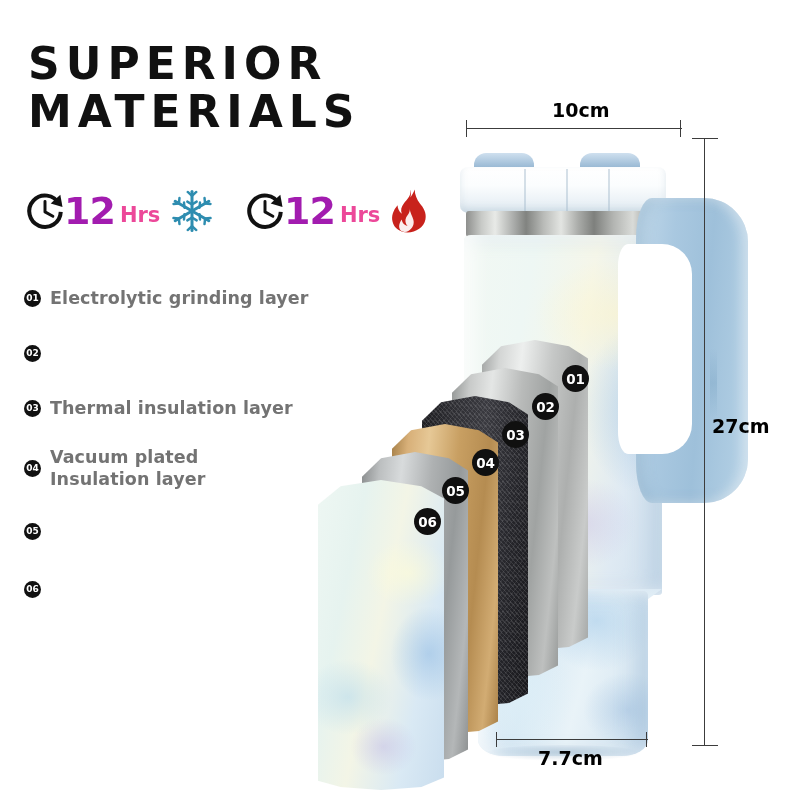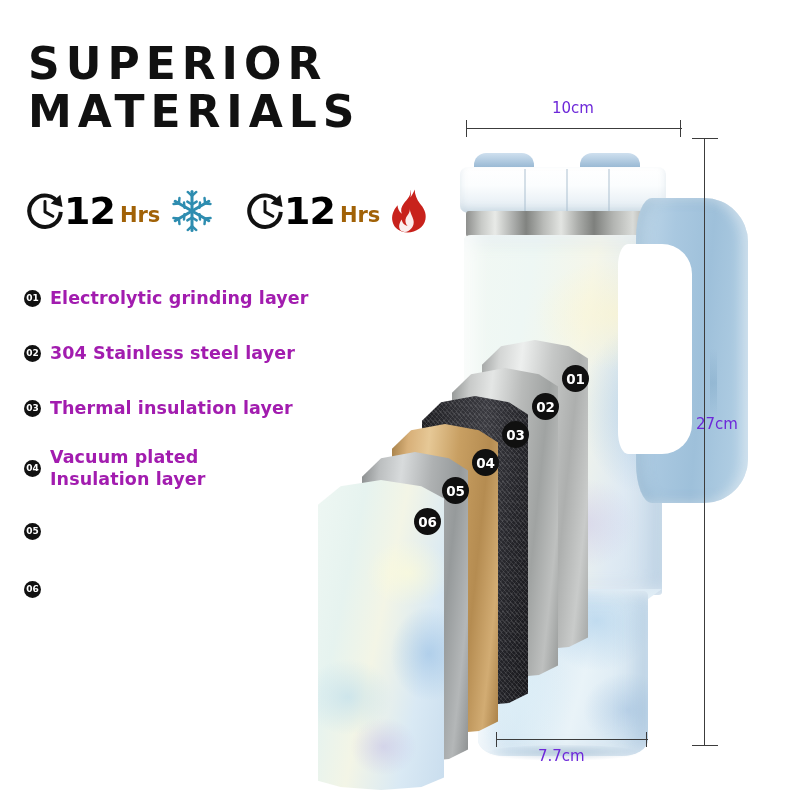--- a/index.html
+++ b/index.html
@@ -29,26 +29,26 @@
 
   
   .specs{position:absolute;left:22px;top:178px;width:430px;height:66px;}
   .spec{position:absolute;top:0;display:flex;align-items:center;height:66px;}
   .spec.cold{left:2px;}
   .spec.hot{left:222px;}
   .clock-ico{width:42px;height:42px;flex:0 0 42px;}
   .spec-num{
     font-family:"DejaVu Sans", sans-serif;
     font-weight:700;font-size:38px;line-height:38px;
-    letter-spacing:-1px;margin-left:-2px;color:#000000;
+    letter-spacing:-1px;margin-left:-2px;color:#a21caf;
   }
   .spec-unit{
     font-family:"DejaVu Sans", sans-serif;
     font-weight:700;font-size:21px;line-height:21px;
-    margin-left:5px;margin-top:9px;color:#a16207;
+    margin-left:5px;margin-top:9px;color:#ec4899;
   }
   .snow-ico{width:46px;height:46px;margin-left:9px;}
   .fire-ico{width:40px;height:46px;margin-left:9px;}
 
   
   .features{position:absolute;left:24px;top:281px;width:300px;}
   .feat{position:relative;display:flex;align-items:center;margin-bottom:21px;min-height:34px;}
   .feat.two-line{margin-bottom:24px;}
   .badge{
     flex:0 0 auto;
@@ -58,21 +58,21 @@
     font-size:9px;font-weight:700;
     display:flex;align-items:center;justify-content:center;
     letter-spacing:0px;
     margin-right:9px;
   }
   .feat-label{
     font-family:"DejaVu Sans", sans-serif;
     font-weight:700;
     font-size:17.5px;
     line-height:22px;
-    color:#a21caf;
+    color:#737373;
     letter-spacing:0.1px;
   }
 
   
   .product{position:absolute;left:300px;top:90px;width:500px;height:704px;}
 
   
   .tumbler{position:absolute;left:160px;top:55px;width:220px;height:625px;}
 
   .lid-tab{
@@ -167,21 +167,21 @@
     display:flex;align-items:center;justify-content:center;
     z-index:40;
     letter-spacing:-0.2px;
   }
 
   
   .dim-line{position:absolute;background:#3c3c3c;}
   .dim-label{
     position:absolute;
     font-family:"DejaVu Sans", sans-serif;
-    font-weight:400;font-size:15px;color:#6d28d9;
+    font-weight:700;font-size:19px;color:#000000;
     white-space:nowrap;
   }
   .tick{position:absolute;background:#3c3c3c;}
 </style>
 </head>
 <body>
 
 <div id="stage">
 
   <div class="title">
@@ -235,21 +235,20 @@
     </div>
   </div>
 
   <div class="features">
     <div class="feat">
       <span class="badge">01</span>
       <span class="feat-label">Electrolytic grinding layer</span>
     </div>
     <div class="feat">
       <span class="badge">02</span>
-      <span class="feat-label">304 Stainless steel layer</span>
     </div>
     <div class="feat">
       <span class="badge">03</span>
       <span class="feat-label">Thermal insulation layer</span>
     </div>
     <div class="feat two-line">
       <span class="badge">04</span>
       <span class="feat-label" style="white-space:pre-line">Vacuum plated
 Insulation layer</span>
     </div>
@@ -322,21 +321,21 @@
       <div class="dim-line" style="left:166px;top:38px;width:216px;height:1.4px;"></div>
       <div class="tick" style="left:166px;top:30px;width:1.4px;height:17px;"></div>
       <div class="tick" style="left:380px;top:30px;width:1.4px;height:17px;"></div>
       <div class="dim-label" style="left:252px;top:9px;">10cm</div>
     </div>
 
     <div>
       <div class="dim-line" style="left:404px;top:48px;width:1.4px;height:608px;"></div>
       <div class="tick" style="left:392px;top:48px;width:26px;height:1.4px;"></div>
       <div class="tick" style="left:392px;top:655px;width:26px;height:1.4px;"></div>
-      <div class="dim-label" style="left:396px;top:325px;">27cm</div>
+      <div class="dim-label" style="left:412px;top:325px;">27cm</div>
     </div>
 
     <div>
       <div class="dim-line" style="left:196px;top:649px;width:152px;height:1.4px;"></div>
       <div class="tick" style="left:196px;top:642px;width:1.4px;height:15px;"></div>
       <div class="tick" style="left:346px;top:642px;width:1.4px;height:15px;"></div>
       <div class="dim-label" style="left:238px;top:657px;">7.7cm</div>
     </div>
 
   </div>

